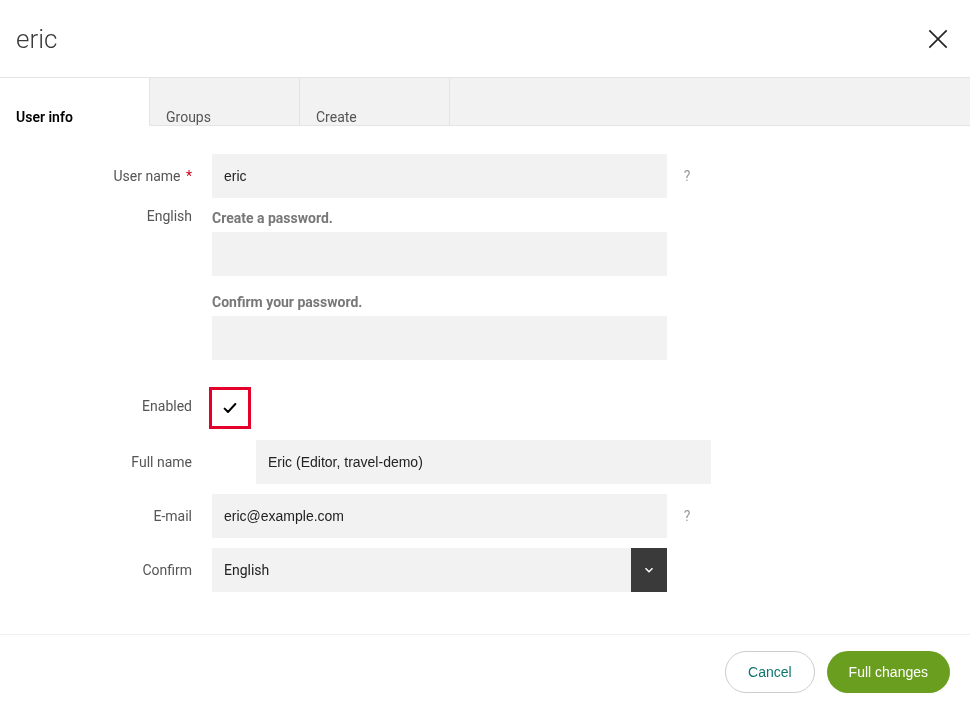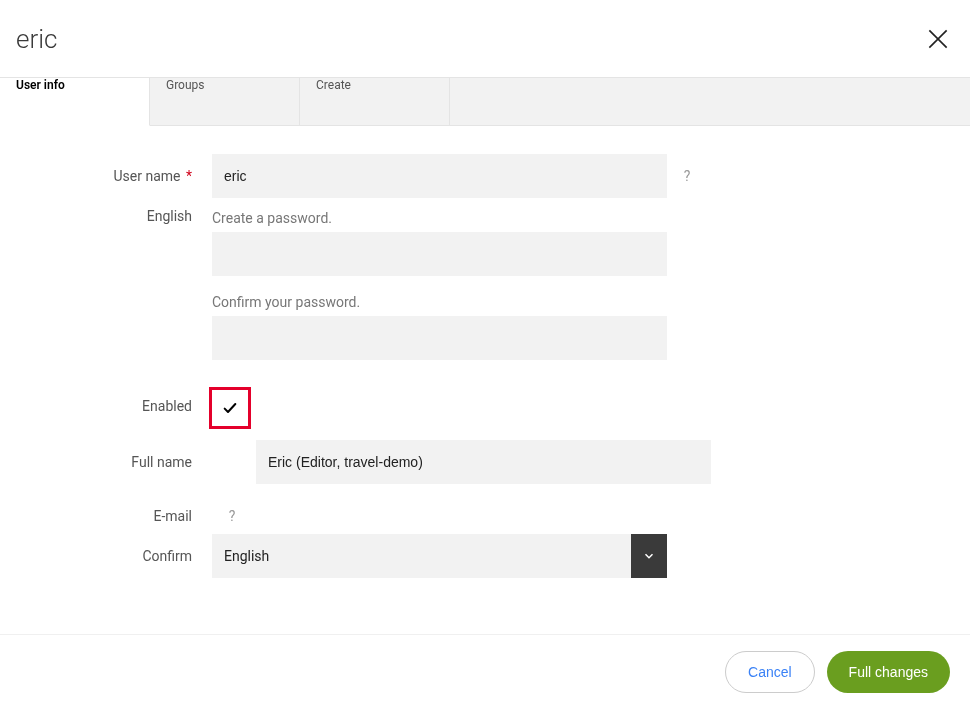--- a/index.html
+++ b/index.html
@@ -21,22 +21,22 @@
     width: 32px; height: 32px; display: flex; align-items: center; justify-content: center;
     cursor: pointer; color: #222;
   }
 
   
   .tabs {
     height: 48px; display: flex; align-items: stretch;
     background: #f2f2f2; border-bottom: 1px solid #e4e4e4;
   }
   .tab {
-    min-width: 150px; padding: 0 16px; display: flex; align-items: flex-start;
-    border-right: 1px solid #e4e4e4; font-size: 12px; color: #555; cursor: pointer;
+    min-width: 150px; padding: 0 16px; display: flex; align-items: flex-end;
+    border-right: 1px solid #e4e4e4; font-size: 14px; color: #555; cursor: pointer;
   }
   .tab.active { background: #fff; font-weight: 600; color: #000; border-bottom: 1px solid #fff; margin-bottom: -1px; }
 
   
   .content-wrap { height: calc(709px - 78px - 48px - 75px); overflow-y: scroll; }
 
   
   .form { padding-top: 28px; }
   .row { display: flex; align-items: flex-start; margin-bottom: 10px; }
   .label {
@@ -45,20 +45,21 @@
     font-size: 14px; color: #555; padding-left: 43px;
   }
   .label .req { color: #d0021b; margin-left: 2px; }
   .field { width: 455px; }
   .helper { width: 40px; padding-top: 14px; text-align: center; color: #999; font-size: 14px; cursor: pointer; }
 
   .hint {
     font-size: 14px; color: #777; margin-bottom: 4px;
     line-height: 20px;
     padding-top: 0;
+    font-weight: bold;
   }
   .row-password .label { padding-top: 0; }
 
   input.text, .select-display {
     width: 100%; height: 44px;
     background: #f2f2f2; border: none; outline: none;
     padding: 0 12px; font-size: 14px; color: #222;
   }
   input.text::placeholder { color: #bbb; }
 
@@ -84,21 +85,21 @@
   .footer {
     height: 75px; border-top: 1px solid #f0f0f0;
     display: flex; align-items: center; justify-content: flex-end;
     padding: 0 20px; gap: 12px;
   }
   .btn {
     height: 42px; padding: 0 22px; border-radius: 21px;
     font-size: 14px; display: flex; align-items: center; justify-content: center;
     cursor: pointer; border: none;
   }
-  .btn-secondary { background: #fff; color: #3b82f6; border: 1px solid #ccc; }
+  .btn-secondary { background: #fff; color: #0f766e; border: 1px solid #ccc; }
   .btn-primary { background: #6a9e1f; color: #fff; }
 
   
   .content-wrap::-webkit-scrollbar { width: 16px; }
   .content-wrap::-webkit-scrollbar-track { background: #f7f7f7; }
   .content-wrap::-webkit-scrollbar-thumb { background: #c9c9c9; }
 </style>
 </head>
 <body>
 
@@ -164,20 +165,23 @@
     <div class="row" style="margin-top:14px;gap:44px;">
       <div class="label"><span>Full name</span></div>
       <div class="field">
         <input class="text" type="text" value="Eric (Editor, travel-demo)" style="">
       </div>
       <div class="helper"></div>
     </div>
 
     <div class="row">
       <div class="label"><span>E-mail</span></div>
+      <div class="field">
+        <input class="text" type="text" value="eric@example.com" style="">
+      </div>
       <div class="helper">?</div>
     </div>
 
     <div class="row">
       <div class="label"><span>Confirm</span></div>
       <div class="field">
         <div class="select">
           <div class="select-display">English</div>
           <div class="select-arrow">
             <svg viewBox="0 0 24 24" fill="none" stroke="currentColor" stroke-width="2.5">

